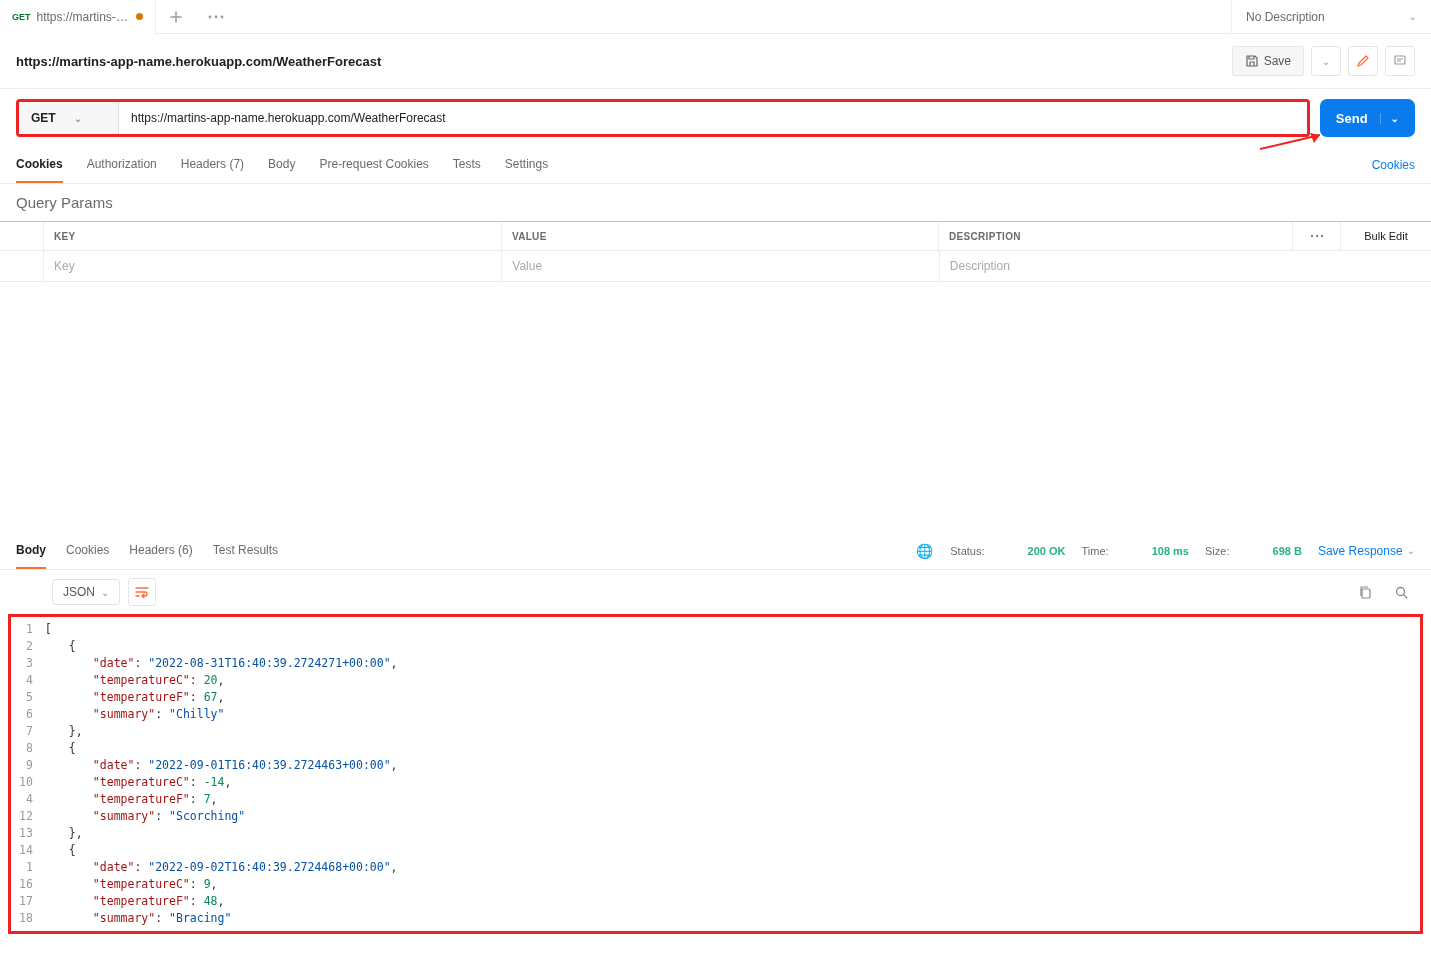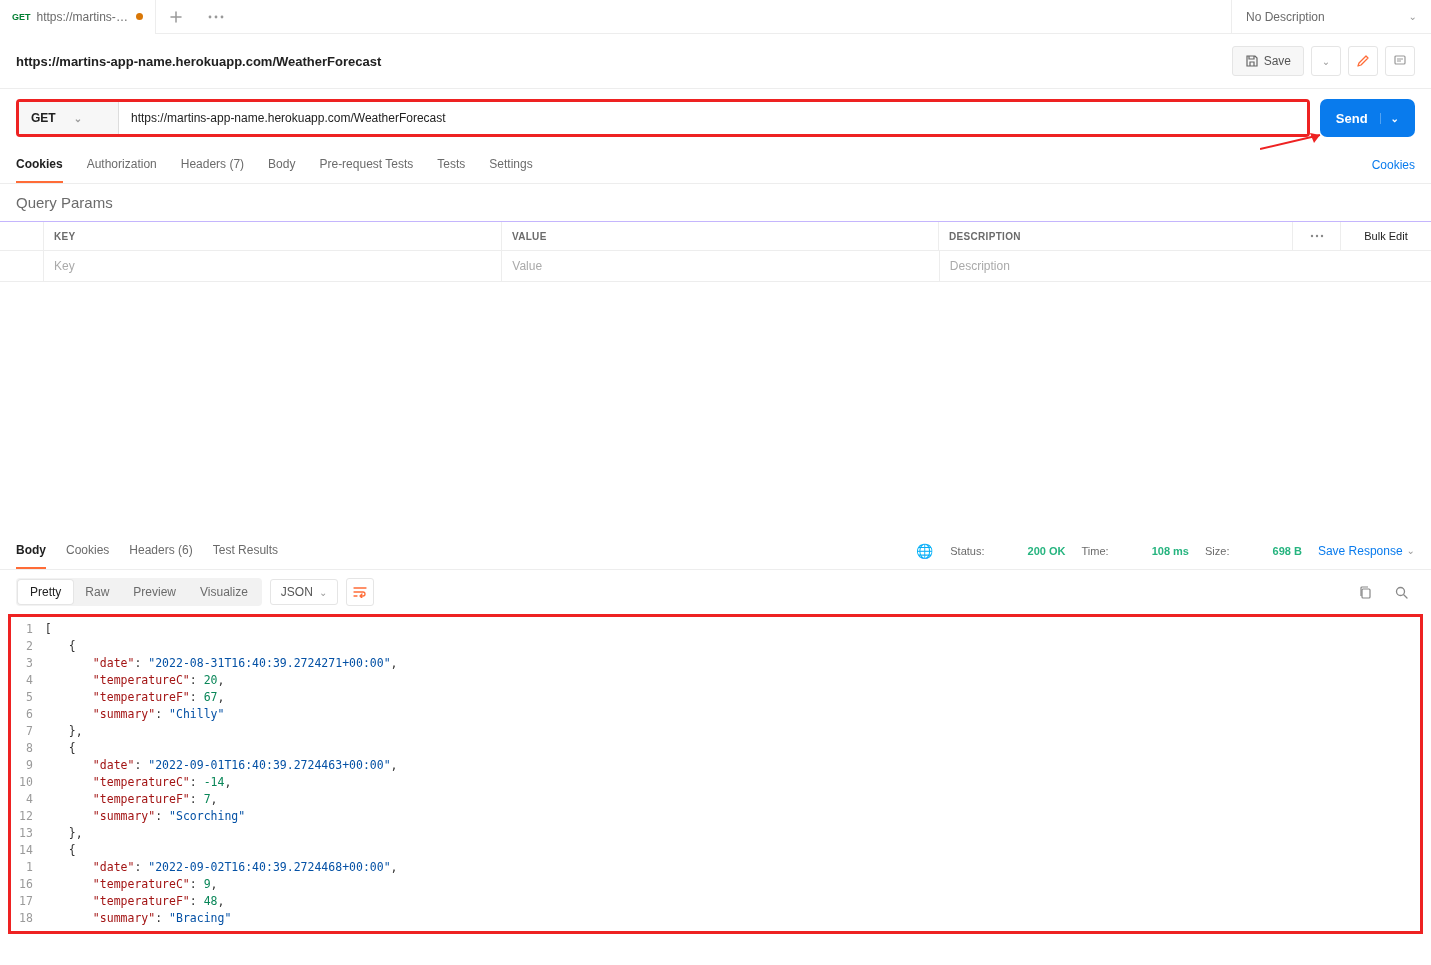--- a/index.html
+++ b/index.html
@@ -66,21 +66,21 @@
 .resp-meta { margin-left: auto; display: flex; align-items: center; gap: 16px; font-size: 11px; color: #6b6b6b; }
 .resp-meta .v-green { color: #26b47f; font-weight: 600; margin-left: 40px;}
 .resp-meta .globe { font-size: 14px; color: #888; }
 .save-resp { color: #097bed; font-size: 12px; cursor: pointer; display: flex; align-items: center; gap: 4px; }
 
 
 .bodytoolbar { display: flex; align-items: center; padding: 8px 16px; gap: 8px; }
 .pill-group { display: flex; background: #f2f2f2; border-radius: 4px; padding: 2px; }
 .pill { padding: 5px 12px; font-size: 12px; color: #6b6b6b; cursor: pointer; border-radius: 3px; }
 .pill.active { background: #fff; color: #212121; box-shadow: 0 0 0 1px #e5e5e5; }
-.lang-sel { display: flex; align-items: center; gap: 6px; padding: 5px 10px; border: 1px solid #e5e5e5; border-radius: 3px; font-size: 12px; color: #555; cursor: pointer; }
+.lang-sel { display: flex; align-items: center; gap: 6px; padding: 5px 10px; border: 1px solid #e5e5e5; border-radius: 3px; font-size: 12px; color: #555; cursor: pointer; margin-left: 36px; }
 .wrap-toggle { width: 28px; height: 28px; display: flex; align-items: center; justify-content: center; border: 1px solid #e5e5e5; border-radius: 3px; color: #ff6c37; cursor: pointer; }
 .bodytoolbar .tb-spacer { flex: 1; }
 .tb-icon { width: 28px; height: 28px; display: flex; align-items: center; justify-content: center; color: #888; cursor: pointer; }
 
 
 .codeview-wrap { border: 3px solid #e22; margin: 0 8px 8px 8px; position: relative; }
 .codeview { display: flex; font-family: ui-monospace, SFMono-Regular, Menlo, Consolas, monospace; font-size: 11.5px; line-height: 17px; min-height: 300px; }
 .gutter { background: #fff; color: #9a9a9a; text-align: right; padding: 4px 8px 4px 4px; user-select: none; }
 .gutter div { padding: 0 4px; }
 .code { padding: 4px 0; white-space: pre; flex:1; overflow:auto; }
@@ -166,21 +166,21 @@
       <polygon points="60,4 50,2 54,12" fill="#e22"></polygon>
     </svg>
   </div>
 </div>
 
 <div class="reqtabs">
   <div class="reqtab active">Cookies</div>
   <div class="reqtab">Authorization</div>
   <div class="reqtab">Headers (7)</div>
   <div class="reqtab">Body</div>
-  <div class="reqtab">Pre-request Tests</div>
+  <div class="reqtab">Pre-request Cookies</div>
   <div class="reqtab">Tests</div>
   <div class="reqtab">Settings</div>
   <div class="cookies-link">Cookies</div>
 </div>
 
 <div class="qp-header">Query Params</div>
 <div class="qp-table">
   <div class="qp-row">
     <div class="qp-cell lead"></div>
     <div class="qp-cell key qp-head">KEY</div>
@@ -224,26 +224,20 @@
     <span><span>Time:</span> <span class="v-green">108 ms</span></span>
     <span><span>Size:</span> <span class="v-green">698 B</span></span>
     <span class="save-resp">
       <span>Save Response</span>
       <span class="chev">⌄</span>
     </span>
   </div>
 </div>
 
 <div class="bodytoolbar">
-  <div class="pill-group">
-    <div class="pill active">Pretty</div>
-    <div class="pill">Raw</div>
-    <div class="pill">Preview</div>
-    <div class="pill">Visualize</div>
-  </div>
   <div class="lang-sel">
     <span>JSON</span>
     <span class="chev">⌄</span>
   </div>
   <div class="wrap-toggle">
     <svg width="14" height="12" viewBox="0 0 14 12">
         <path d="M1 2h12M1 6h9a2 2 0 0 1 0 4H7m0 0l2-2m-2 2l2 2M1 10h3" stroke="#ff6c37" stroke-width="1.3" fill="none" stroke-linecap="round" stroke-linejoin="round"></path>
       </svg>
   </div>
   <div class="tb-spacer"></div>

